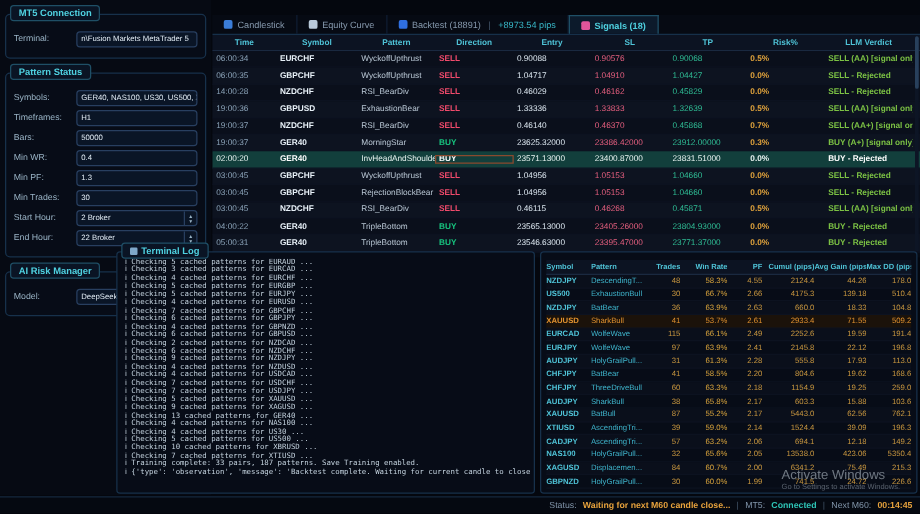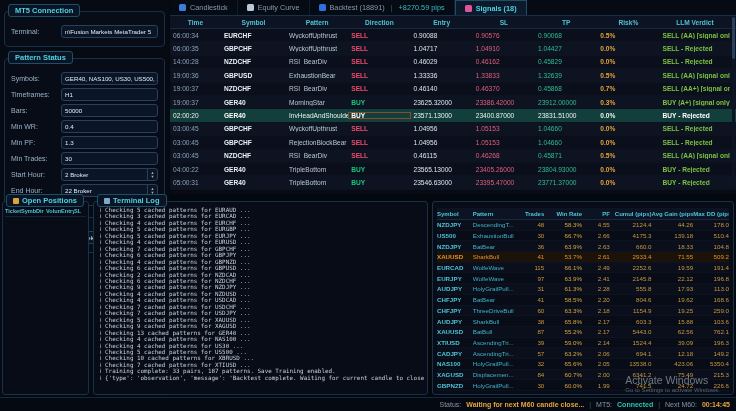--- a/index.html
+++ b/index.html
@@ -13,21 +13,21 @@
   .chip { position:absolute; top:-8px; left:3px; background:#0a1424; border:1px solid #1f4f66; border-radius:3px;
           padding:1px 6px; font-size:7.5px; color:#4fd1e0; font-weight:bold; white-space:nowrap; display:flex; align-items:center; gap:3px; }
   .frow { display:flex; align-items:center; margin:3px 1px; }
   .frow label { width:50px; flex:none; font-size:7px; color:#9ab4c6; }
   .inputbox { flex:1; min-width:0; background:#0a1526; border:1px solid #283f60; border-radius:3px; height:13px;
               font-size:6.2px; color:#e2ecf5; padding:0 3px; display:flex; align-items:center; overflow:hidden; white-space:pre; }
   .spin { width:10px; flex:none; display:flex; flex-direction:column; align-items:center; justify-content:center;
           border-left:1px solid #283f60; color:#9ab4c6; font-size:4px; line-height:4px; cursor:pointer; }
 
   
-  #main { position:absolute; left:170px; top:0; width:566px; height:194px; background:#070b14; }
+  #main { position:absolute; left:170px; top:12px; width:566px; height:194px; background:#070b14; }
   #tabbar { display:flex; height:16px; border-bottom:1px solid #16304a; background:#060a13; }
   .tab { display:flex; align-items:center; gap:4px; padding:0 9px; font-size:7.3px; color:#8699ad;
          border-right:1px solid #0f1d33; cursor:pointer; white-space:nowrap; }
   .tab.active { background:#0c1a2b; color:#4fd1e0; font-weight:bold; border:1px solid #1f4f66; border-bottom:none; }
   .tabicon { width:7px; height:7px; border-radius:1.5px; flex:none; }
   .tabsep { color:#44566b; padding:0 2px; }
   .tabextra { color:#39b9c9; }
 
   #sigtable { position:absolute; top:16px; left:0; right:0; bottom:0; }
   .shead { display:flex; height:13px; background:#0c1322; border-bottom:1px solid #1a2940; align-items:center; }
@@ -162,21 +162,21 @@
           <span>Candlestick</span>
         </div>
         <div class="tab">
           <span class="tabicon" style="background: rgb(185, 201, 218);"></span>
           <span>Equity Curve</span>
         </div>
         <div class="tab">
           <span class="tabicon" style="background: rgb(47, 111, 224);"></span>
           <span>Backtest (18891)</span>
           <span class="tabsep">|</span>
-          <span class="tabextra">+8270.59 pips</span>
+          <span class="tabextra">+8973.54 pips</span>
         </div>
         <div class="tab active">
           <span class="tabicon" style="background: rgb(224, 85, 154);"></span>
           <span>Signals (18)</span>
         </div>
       </div>
     <div id="sigtable">
       <div class="shead" id="sighead">
           <div class="scol w0">Time</div>
           <div class="scol w1">Symbol</div>
@@ -321,34 +321,20 @@
             <div class="scol w7 c-risk">0.0%</div>
             <div class="scol w8 c-verdict">BUY - Rejected</div>
           </div>
         </div>
       <div class="vscroll" style="right:1px;top:1px;height:172px">
         <div class="vthumb" style="top:0;height:42px"></div>
       </div>
     </div>
   </main>
 
-  <section class="panel" id="openpos">
-    <div class="chip">
-      <span class="picon" style="background:#e0a33c"></span>
-      <span>Open Positions</span>
-    </div>
-    <div id="openpos-cols">
-        <span style="width: 16px;">Ticket</span>
-        <span style="width: 15px;">Symbol</span>
-        <span style="width: 10px;">Dir</span>
-        <span style="width: 15px;">Volume</span>
-        <span style="width: 13px;">Entry</span>
-        <span style="width: 8px;">SL</span>
-      </div>
-  </section>
 
   <section class="panel" id="execlog">
     <div class="chip">
       <span class="picon" style="background:#7fa8c9"></span>
       <span>Terminal Log</span>
     </div>
     <div id="log-pre">ℹ Checking 5 cached patterns for EURAUD ...
 ℹ Checking 3 cached patterns for EURCAD ...
 ℹ Checking 4 cached patterns for EURCHF ...
 ℹ Checking 5 cached patterns for EURGBP ...

